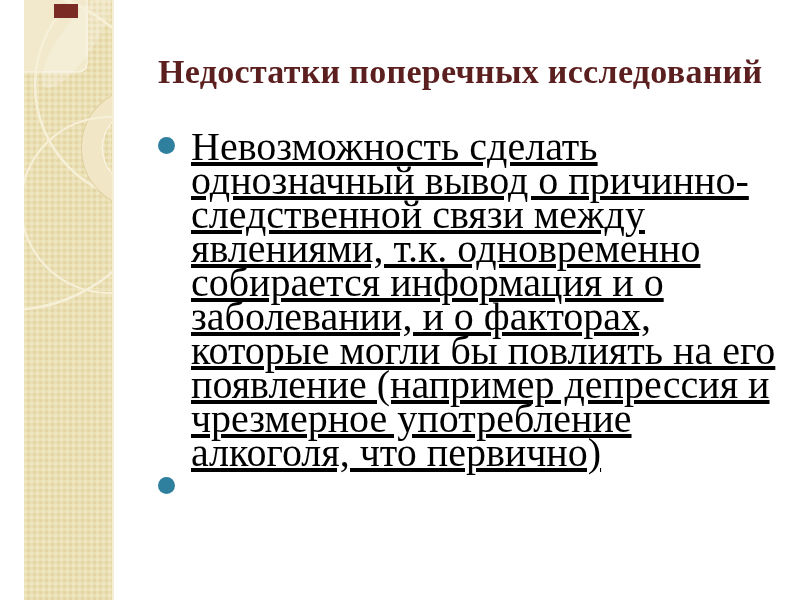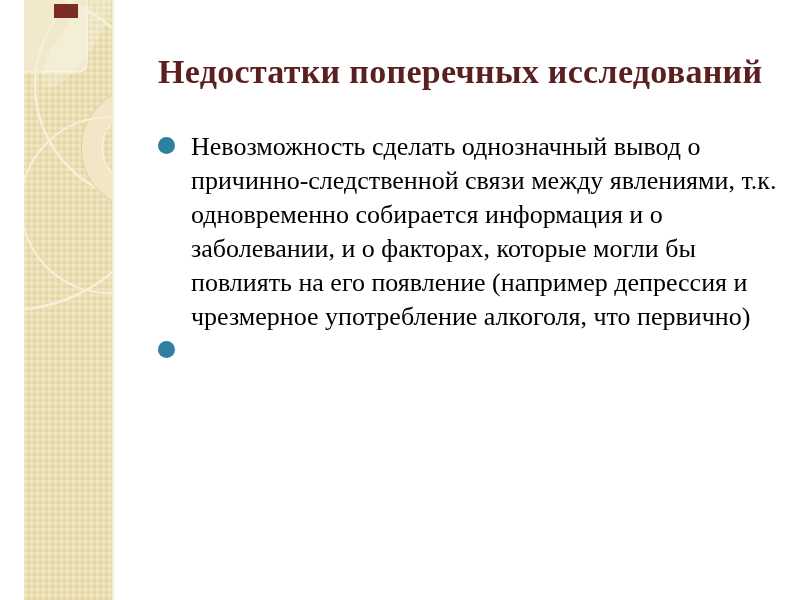--- a/index.html
+++ b/index.html
@@ -65,23 +65,24 @@
     position: absolute;
     left: 134px;
     top: 130px;
     width: 636px;
     list-style: none;
   }
   .bullet-list li {
     position: relative;
     padding-left: 33px;
     width: 633px;
-    font-size: 26px;
+    font-size: 40px;
     line-height: 34px;
     color: var(--body-color);
+    text-decoration: underline;
   }
   .bullet-marker {
     position: absolute;
     left: 0;
     top: 7px;
     width: 17px;
     height: 17px;
     border-radius: 50%;
     background: var(--bullet-color);
   }

